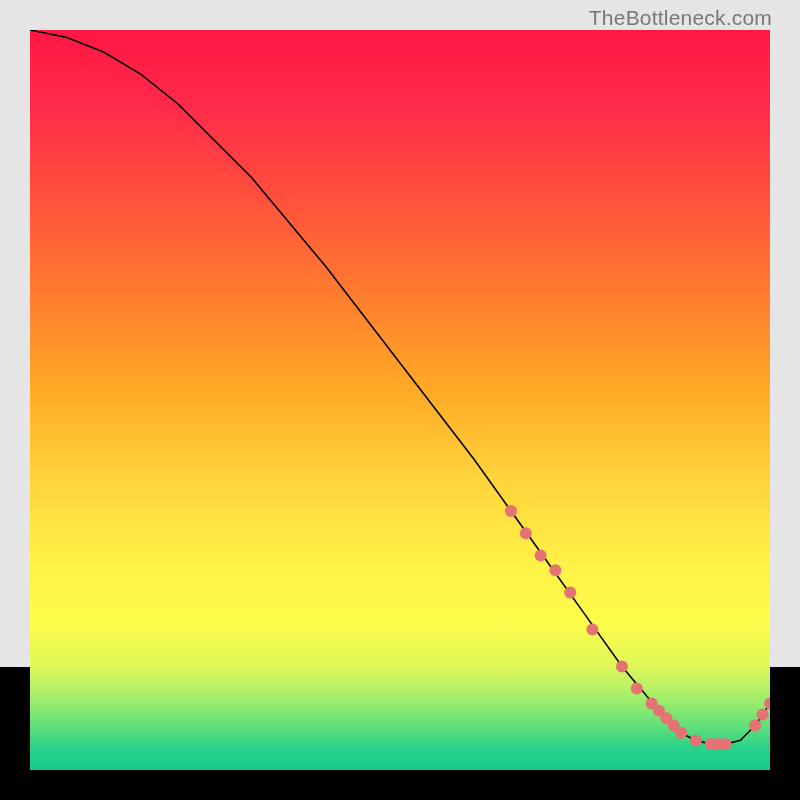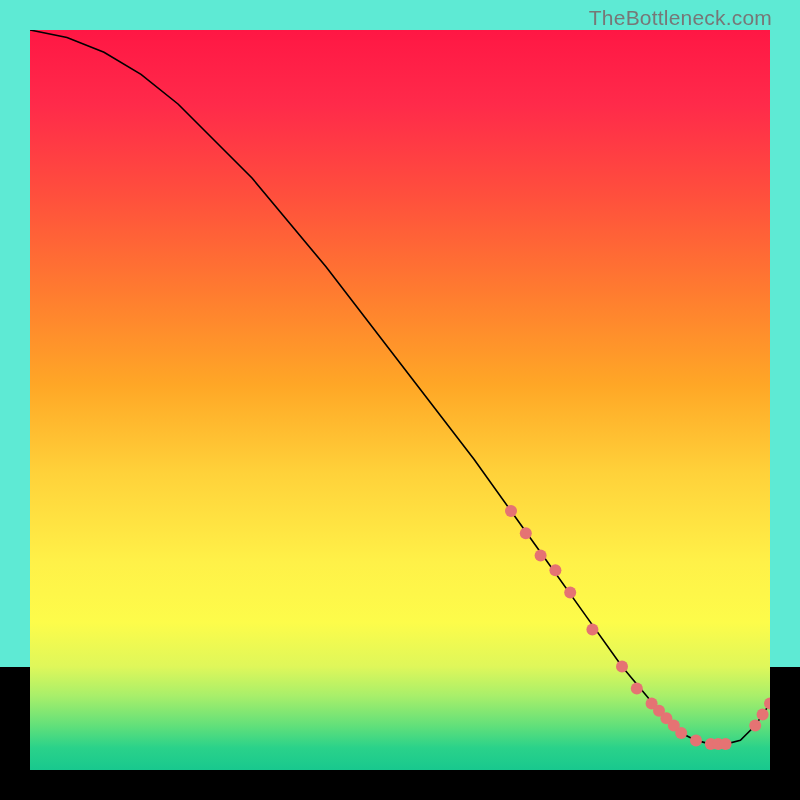--- a/index.html
+++ b/index.html
@@ -8,21 +8,21 @@
     width: 800px;
     height: 800px;
     background: #000;
     overflow: hidden;
     font-family: Arial, Helvetica, sans-serif;
   }
   .frame {
     position: relative;
     width: 800px;
     height: 667px;
-    background: #5eead4;
+    background: #e5e5e5;
   }
   .plot {
     position: absolute;
     left: 30px;
     top: 30px;
     width: 740px;
     height: 740px;
     
     background: linear-gradient(
       to bottom,

